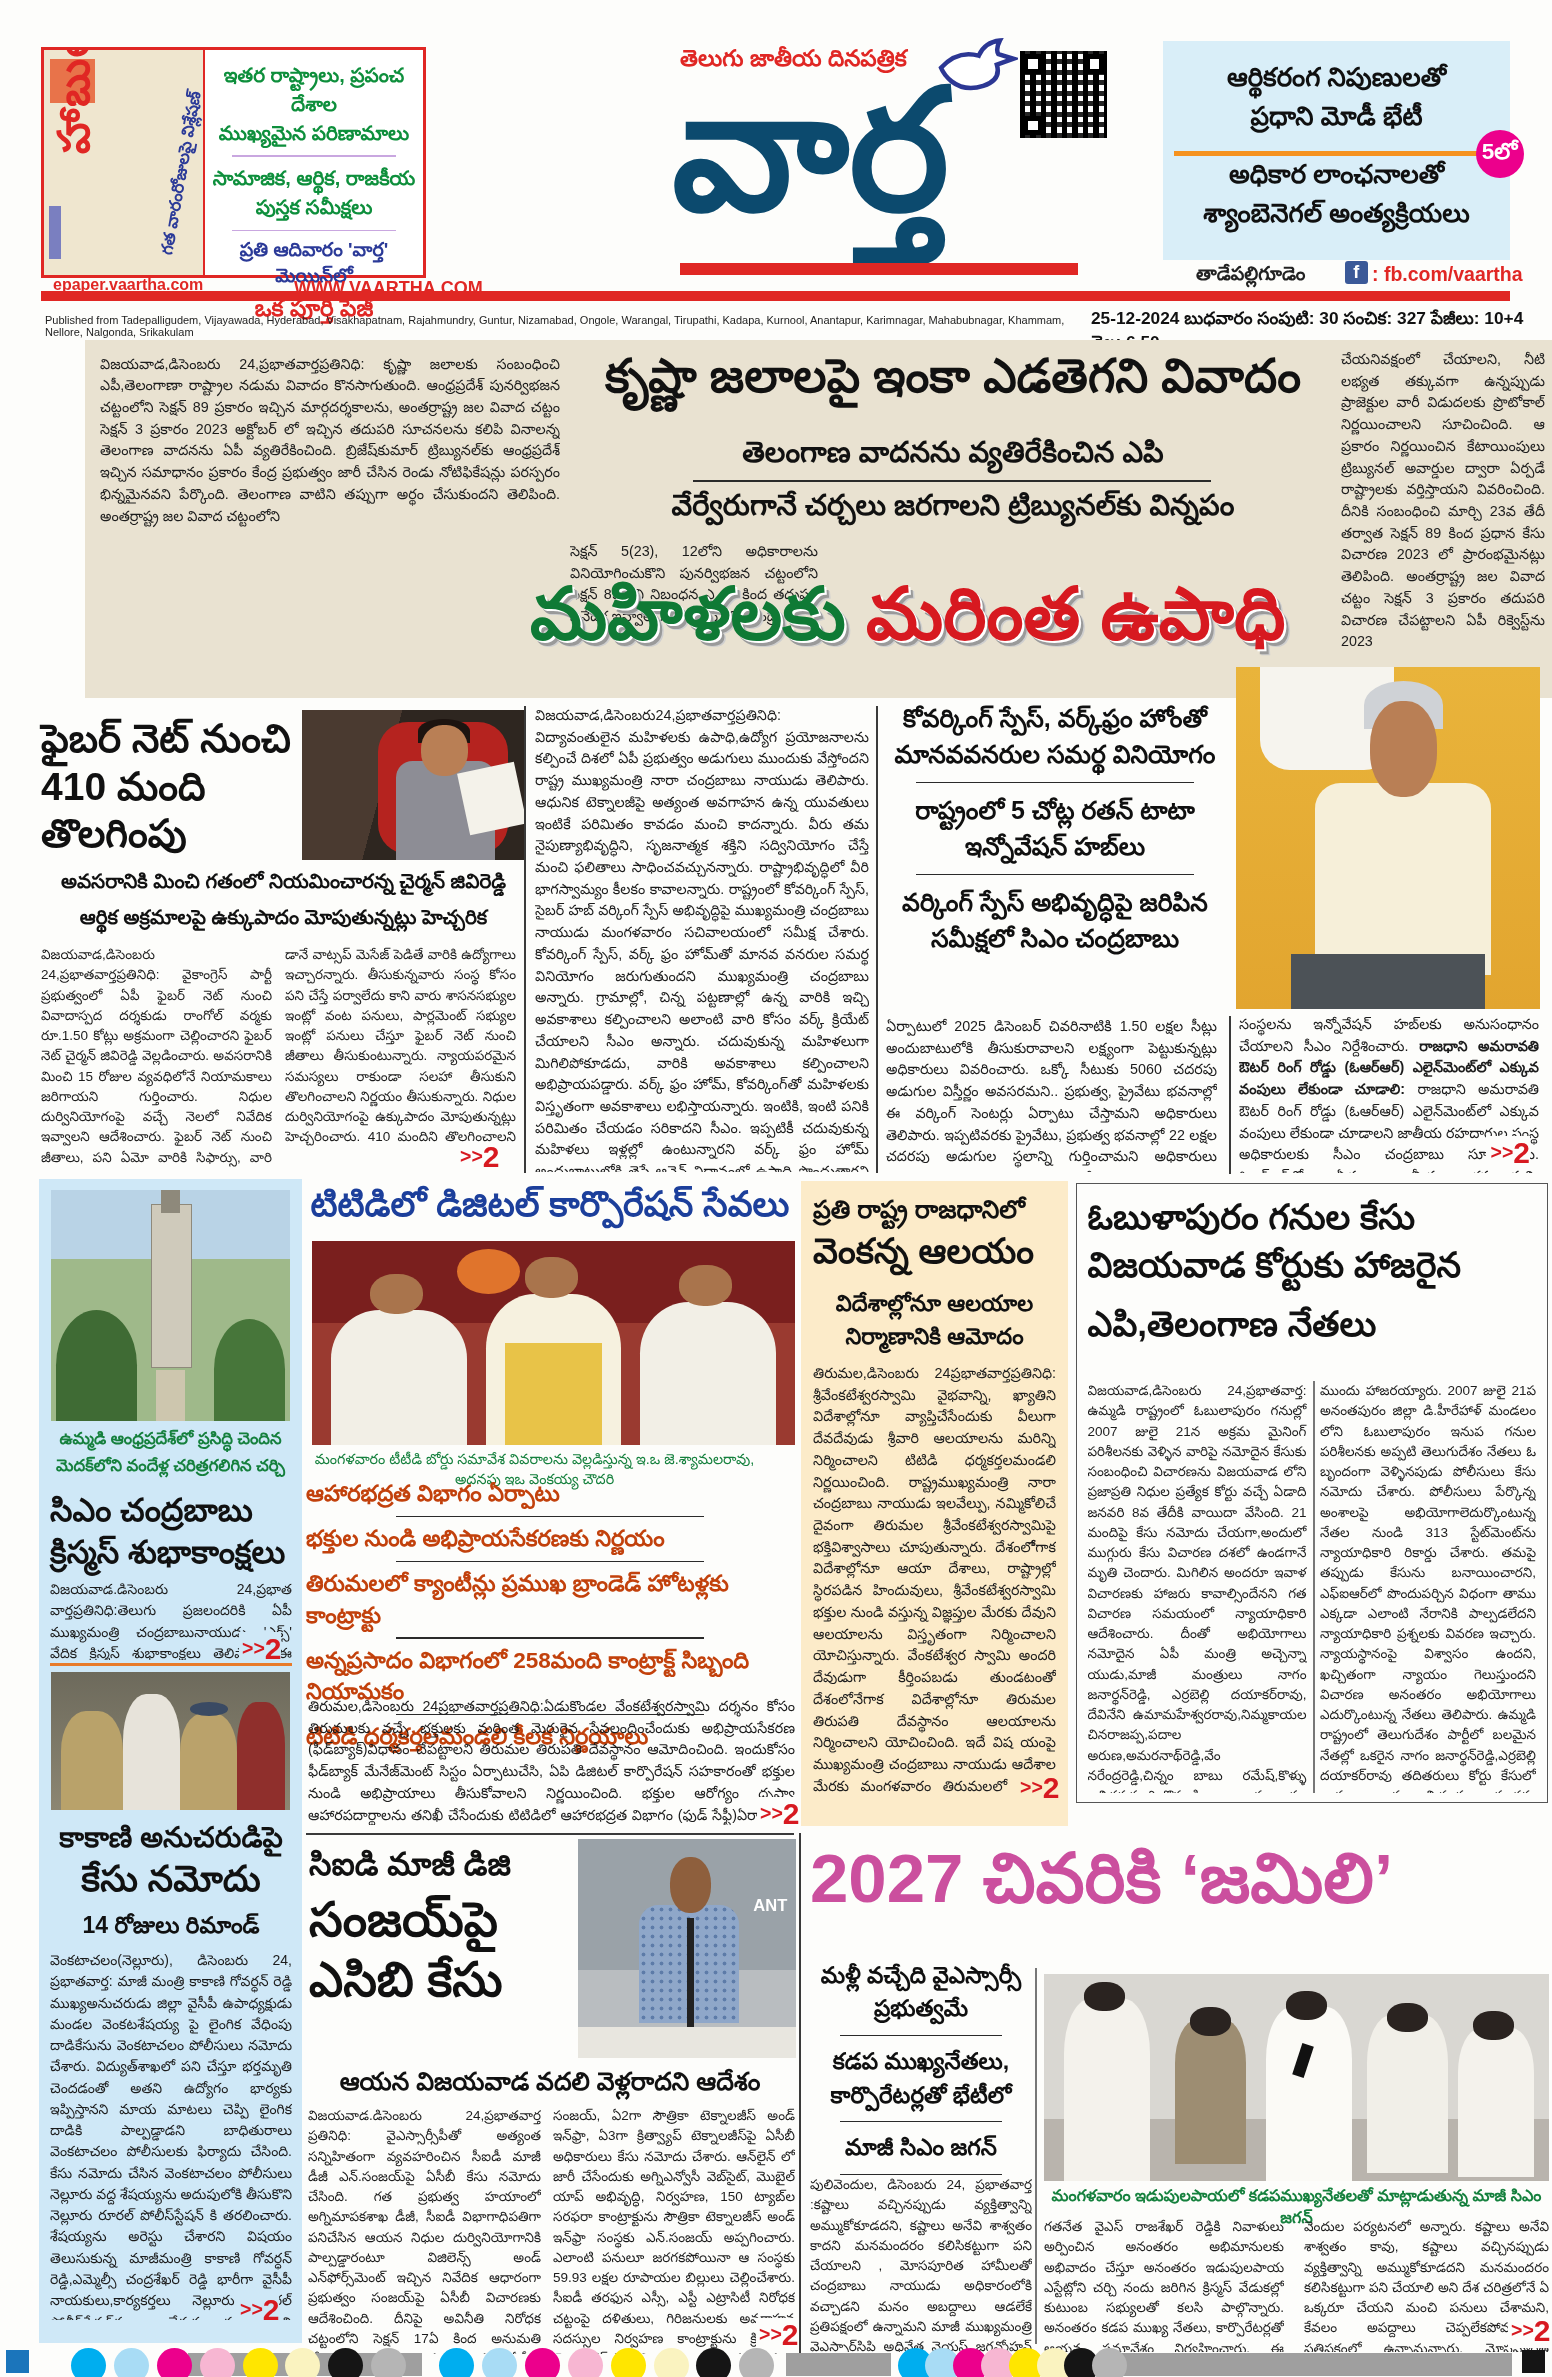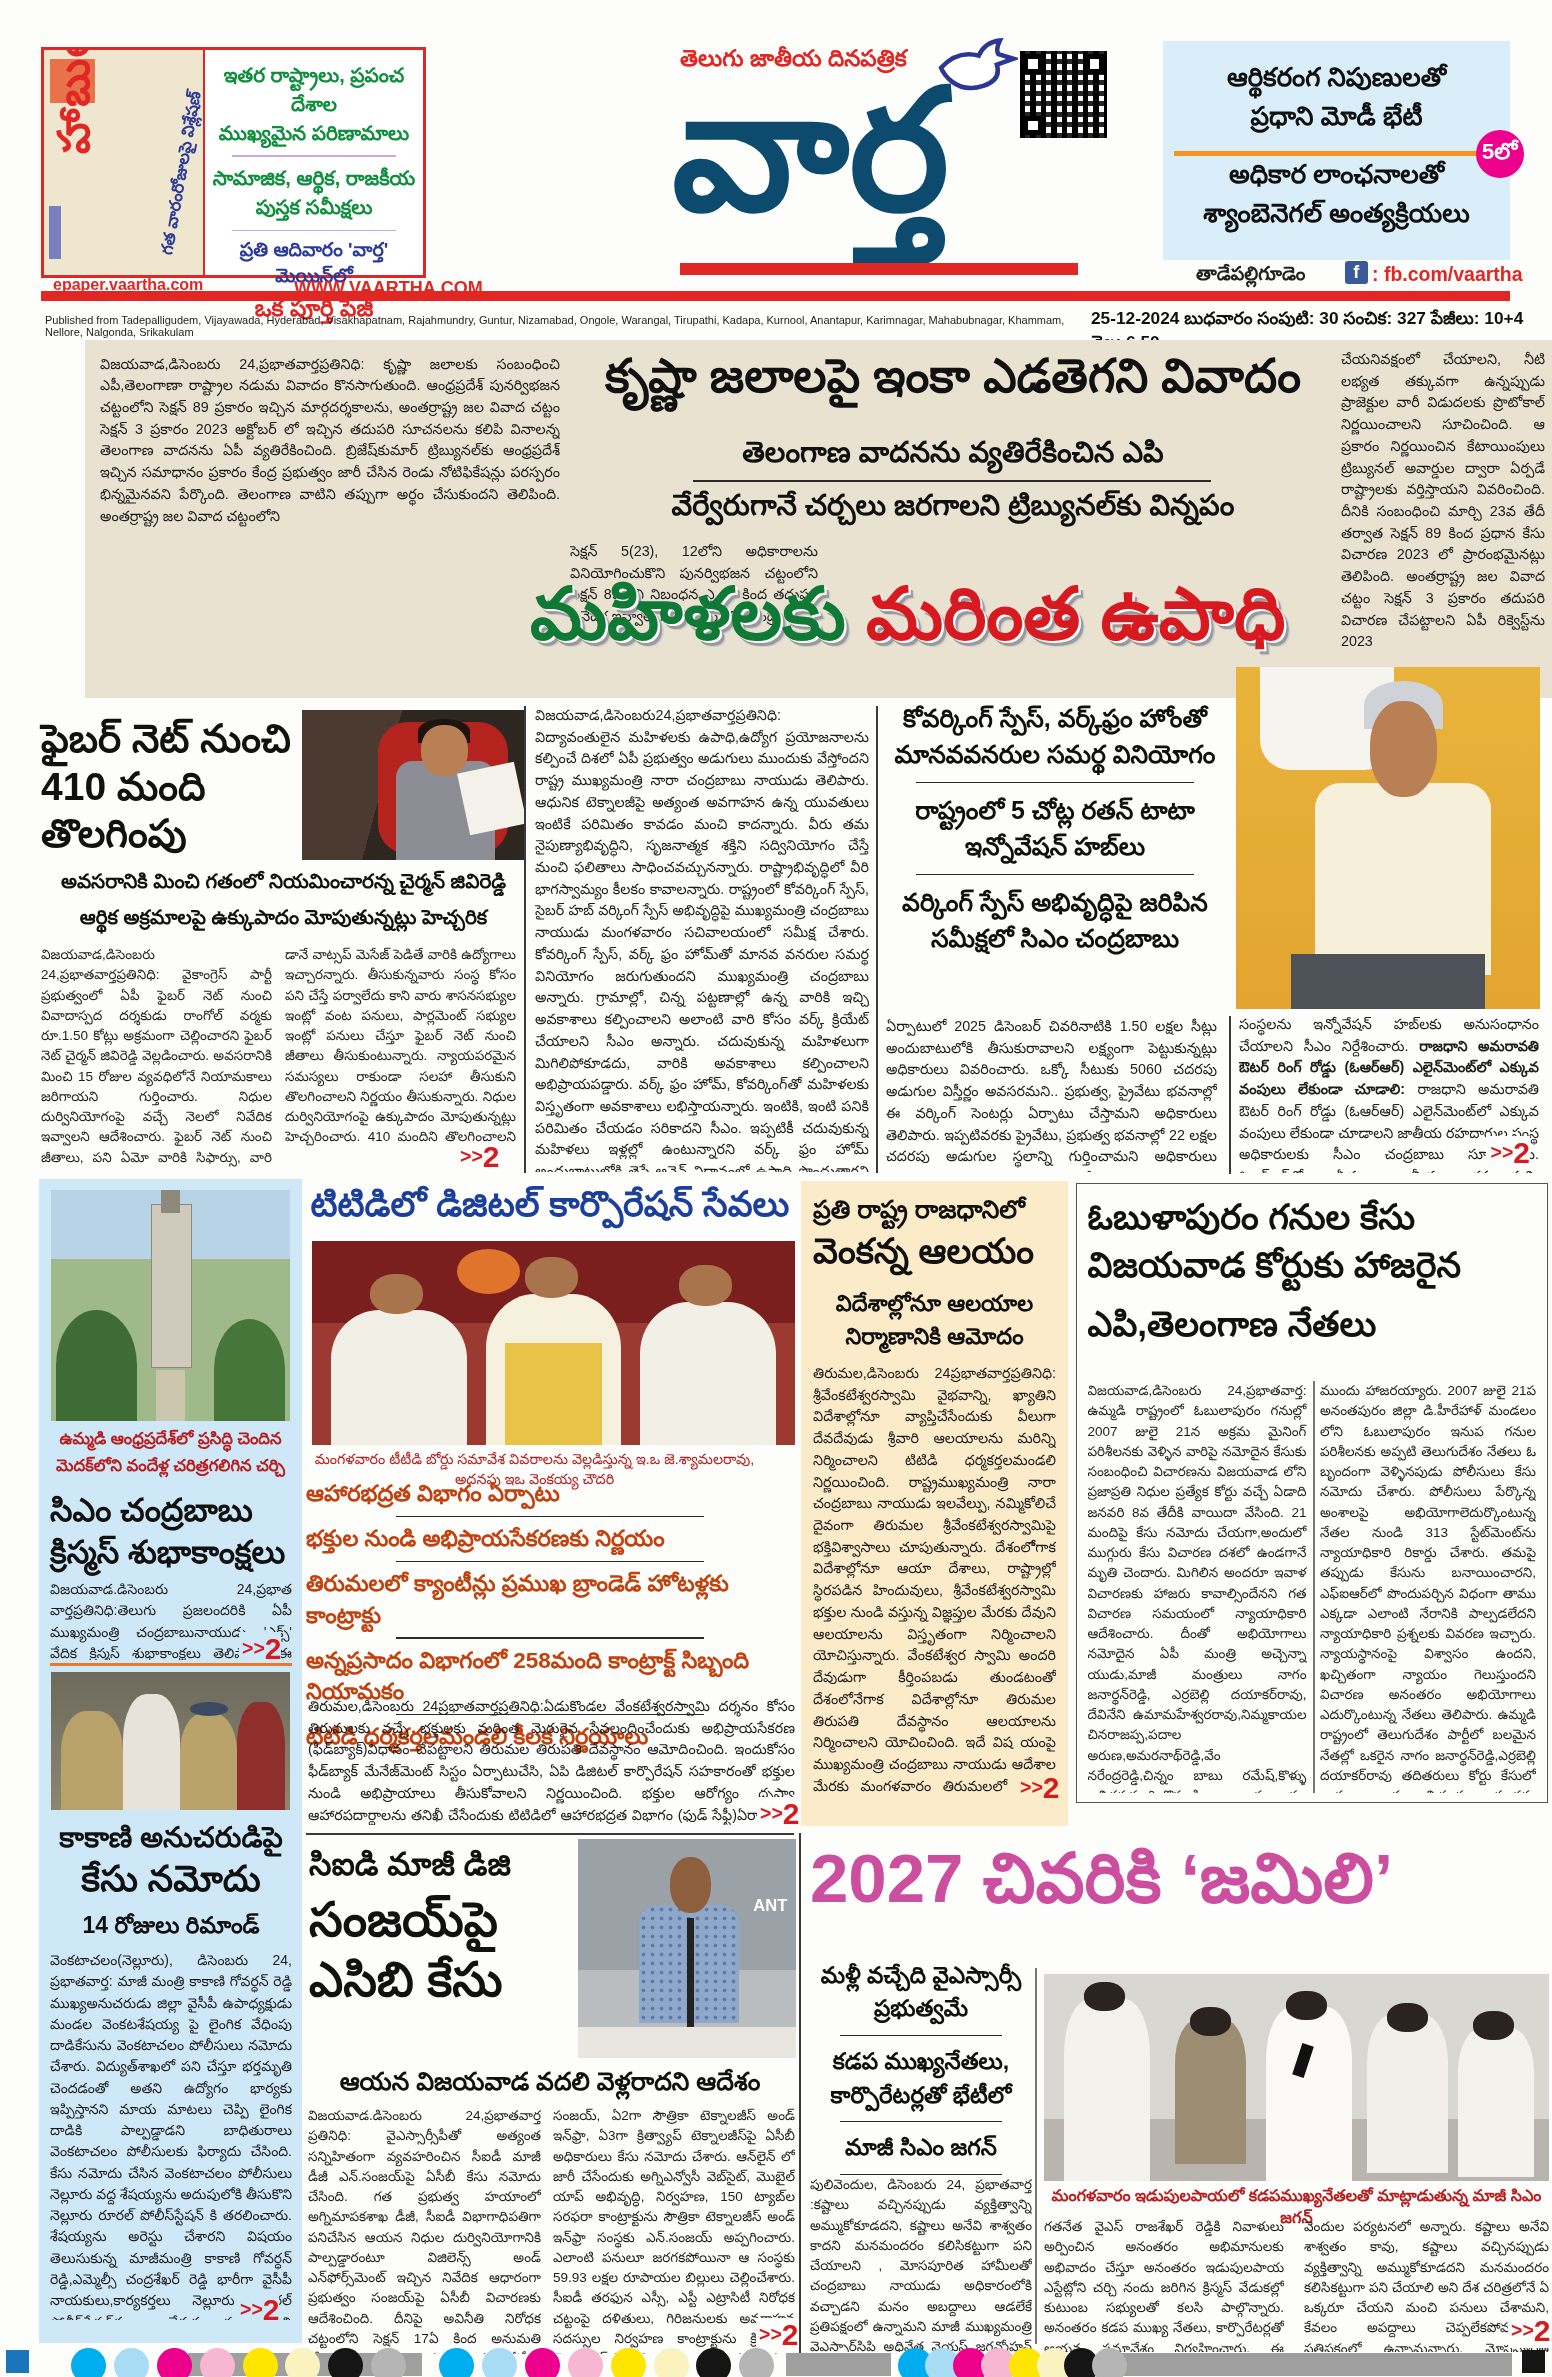--- a/index.html
+++ b/index.html
@@ -78,21 +78,21 @@
   .ph-sanjay .mic{position:absolute;left:50%;top:36%;width:3%;height:50%;background:#222;}
   .ph-sanjay .ant{position:absolute;right:4%;top:26%;color:#fff;font-weight:bold;font-size:16.5px;}
   .ph-jagan{background:linear-gradient(180deg,#d9d7d2 0 70%,#b9b4ad 70% 100%);}
   .ph-jagan .g1{position:absolute;left:4%;bottom:0;width:17%;height:88%;background:#f4f2ec;border-radius:30% 30% 0 0;}
   .ph-jagan .g2{position:absolute;left:26%;bottom:8%;width:14%;height:70%;background:#9d8d72;border-radius:30% 30% 0 0;}
   .ph-jagan .g3{position:absolute;left:44%;bottom:0;width:17%;height:84%;background:#fbfaf6;border-radius:30% 30% 0 0;}
   .ph-jagan .g4{position:absolute;left:64%;bottom:4%;width:16%;height:76%;background:#f1efe8;border-radius:30% 30% 0 0;}
   .ph-jagan .g5{position:absolute;left:82%;bottom:2%;width:15%;height:72%;background:#f4f2ec;border-radius:30% 30% 0 0;}
   .ph-jagan .h{position:absolute;width:8%;height:14%;background:#2a2320;border-radius:46%;}
   .ph-jagan .mic2{position:absolute;left:50%;top:34%;width:2.4%;height:16%;background:#111;transform:rotate(18deg);}
-  .caption{font-size:15px;font-weight:bold;color:#b91c1c;text-align:center;}
+  .caption{font-size:15px;font-weight:bold;color:#15803d;text-align:center;}
   
   .midsub{font-size:25px;font-weight:bold;line-height:1.45;text-align:center;color:#101010;}
   .midsub-rule{height:1.5px;background:#2a2a2a;margin:9px 30px;}
   .ttd-sub{font-size:22.5px;font-weight:bold;text-align:left;line-height:1.4;color:#c2410c;}
   .ttd-rule{height:1.5px;background:#2a2a2a;margin:6px 90px;}
   .dot{position:absolute;width:35px;height:35px;border-radius:50%;top:2348px;}
   .graybar{position:absolute;top:2353px;height:22.5px;background:#9f9f9f;}
   .sq{position:absolute;width:22.5px;height:22.5px;top:2350px;}
 </style>
 </head>

